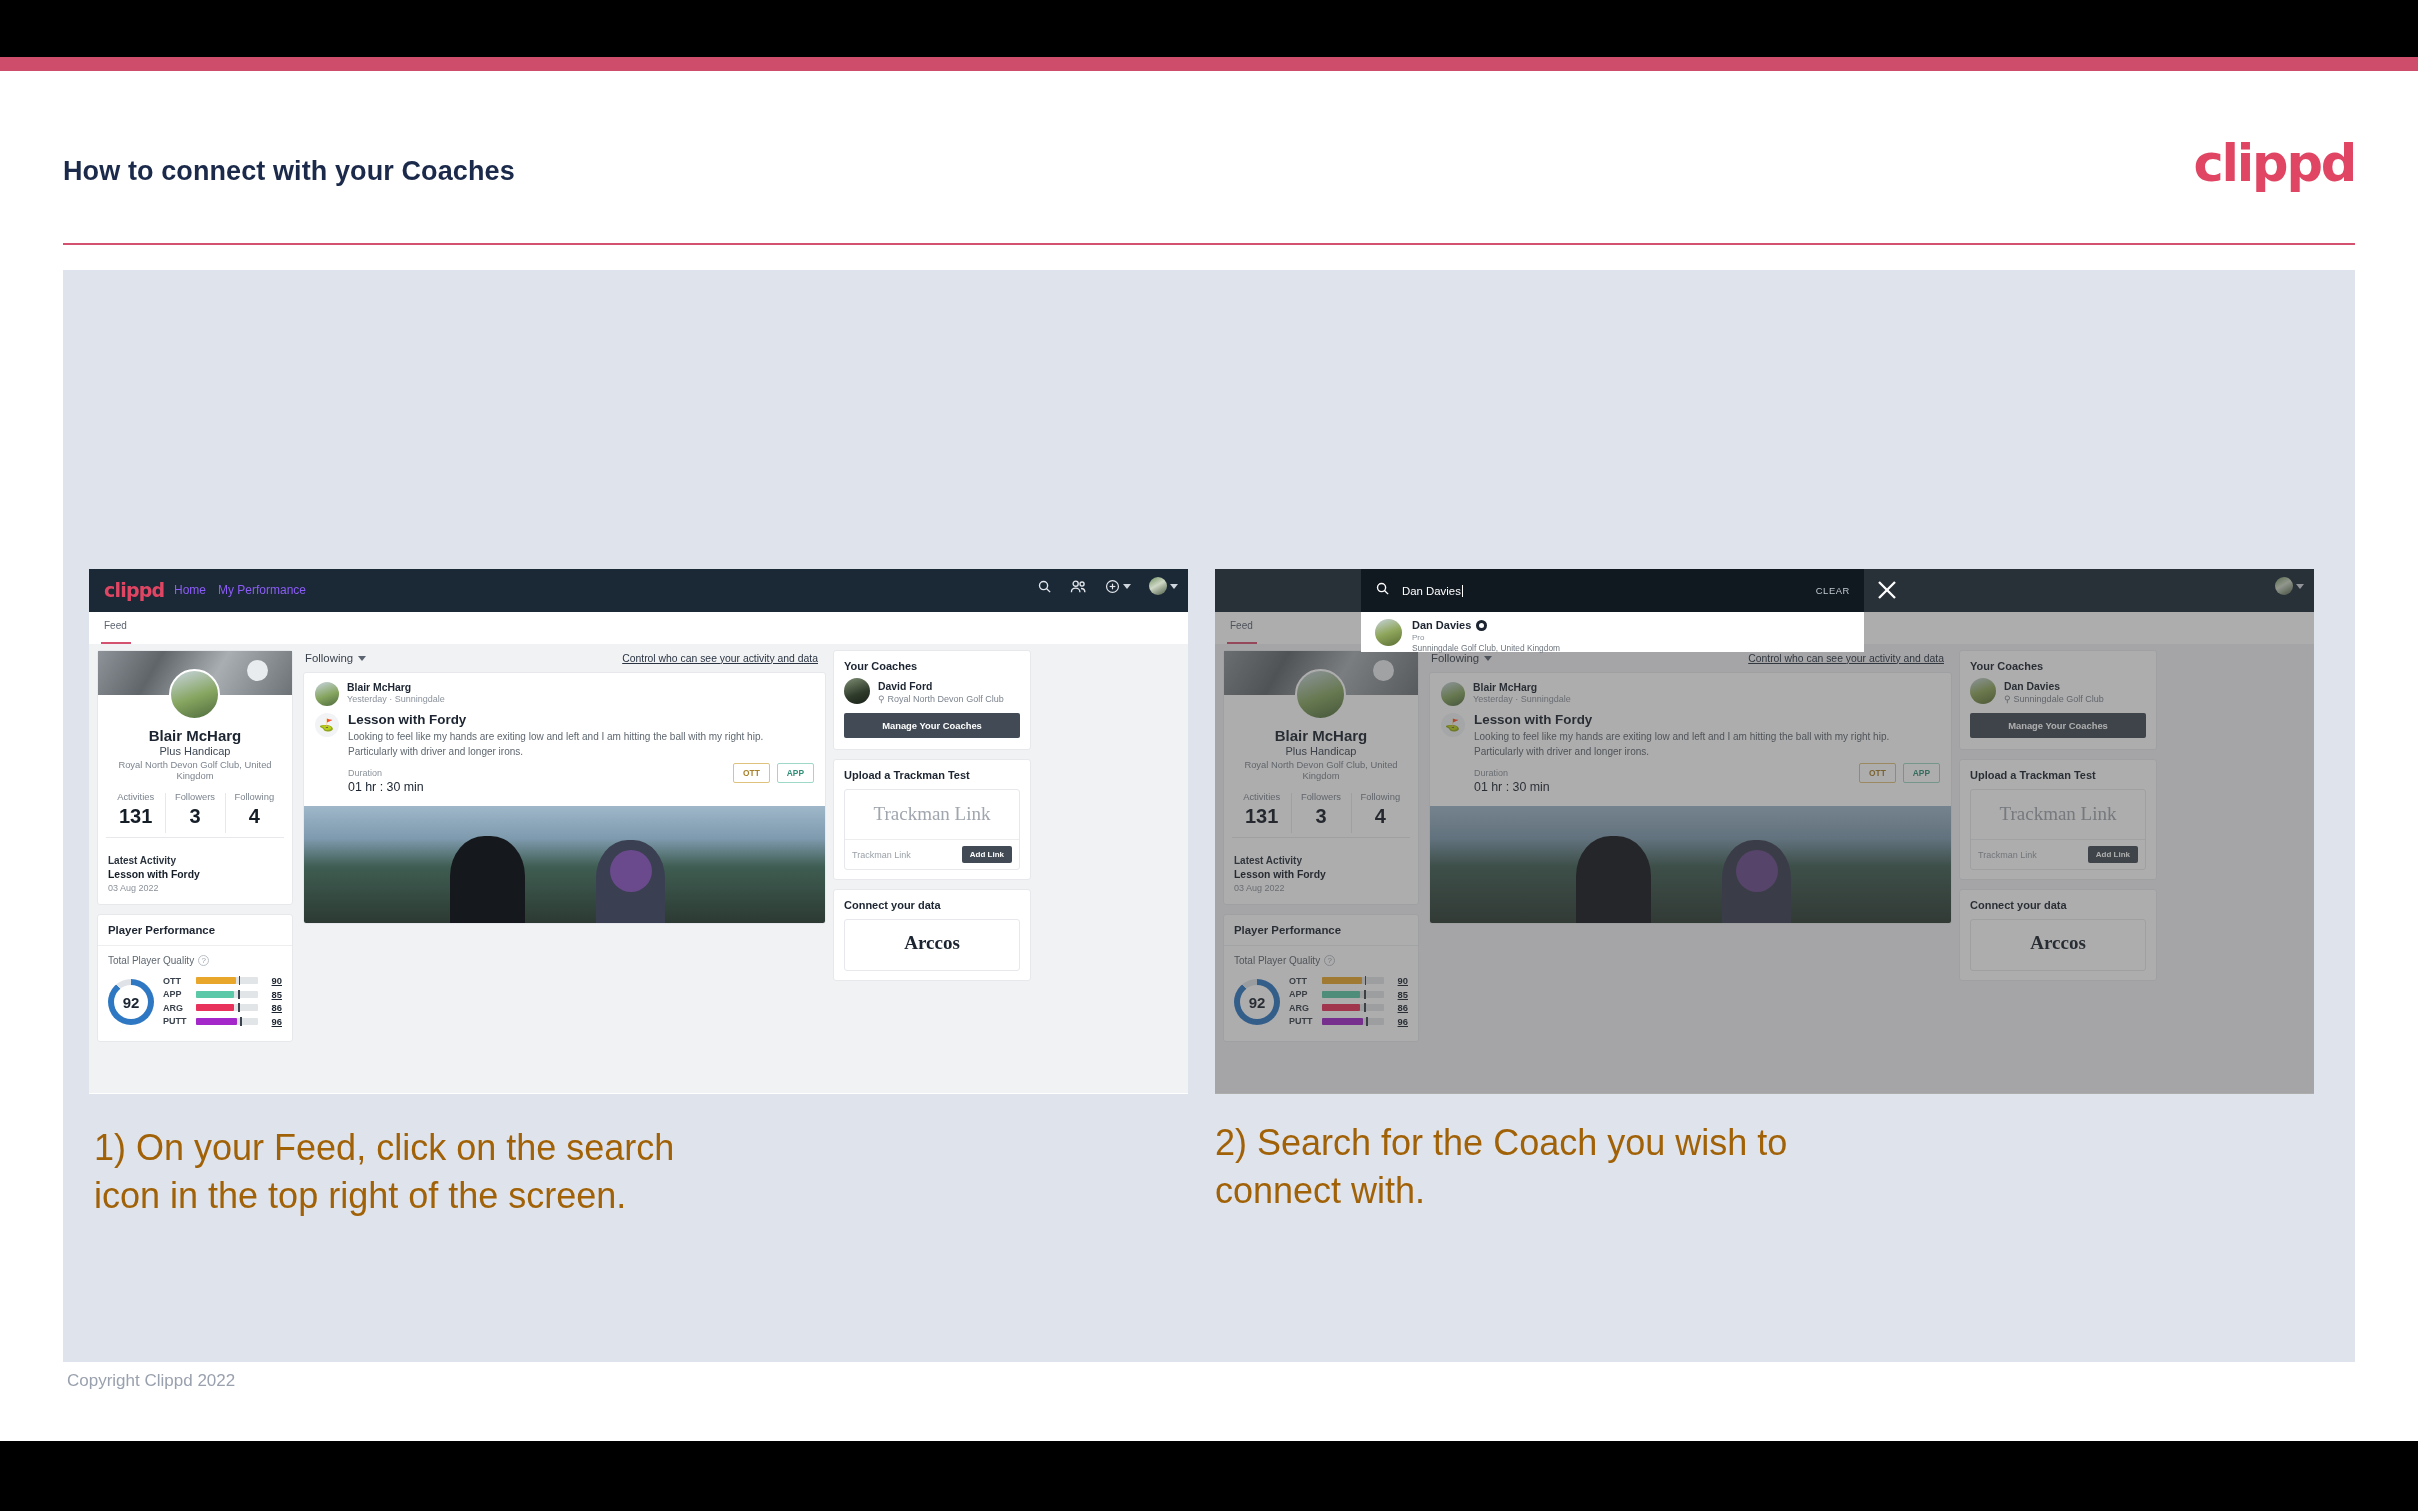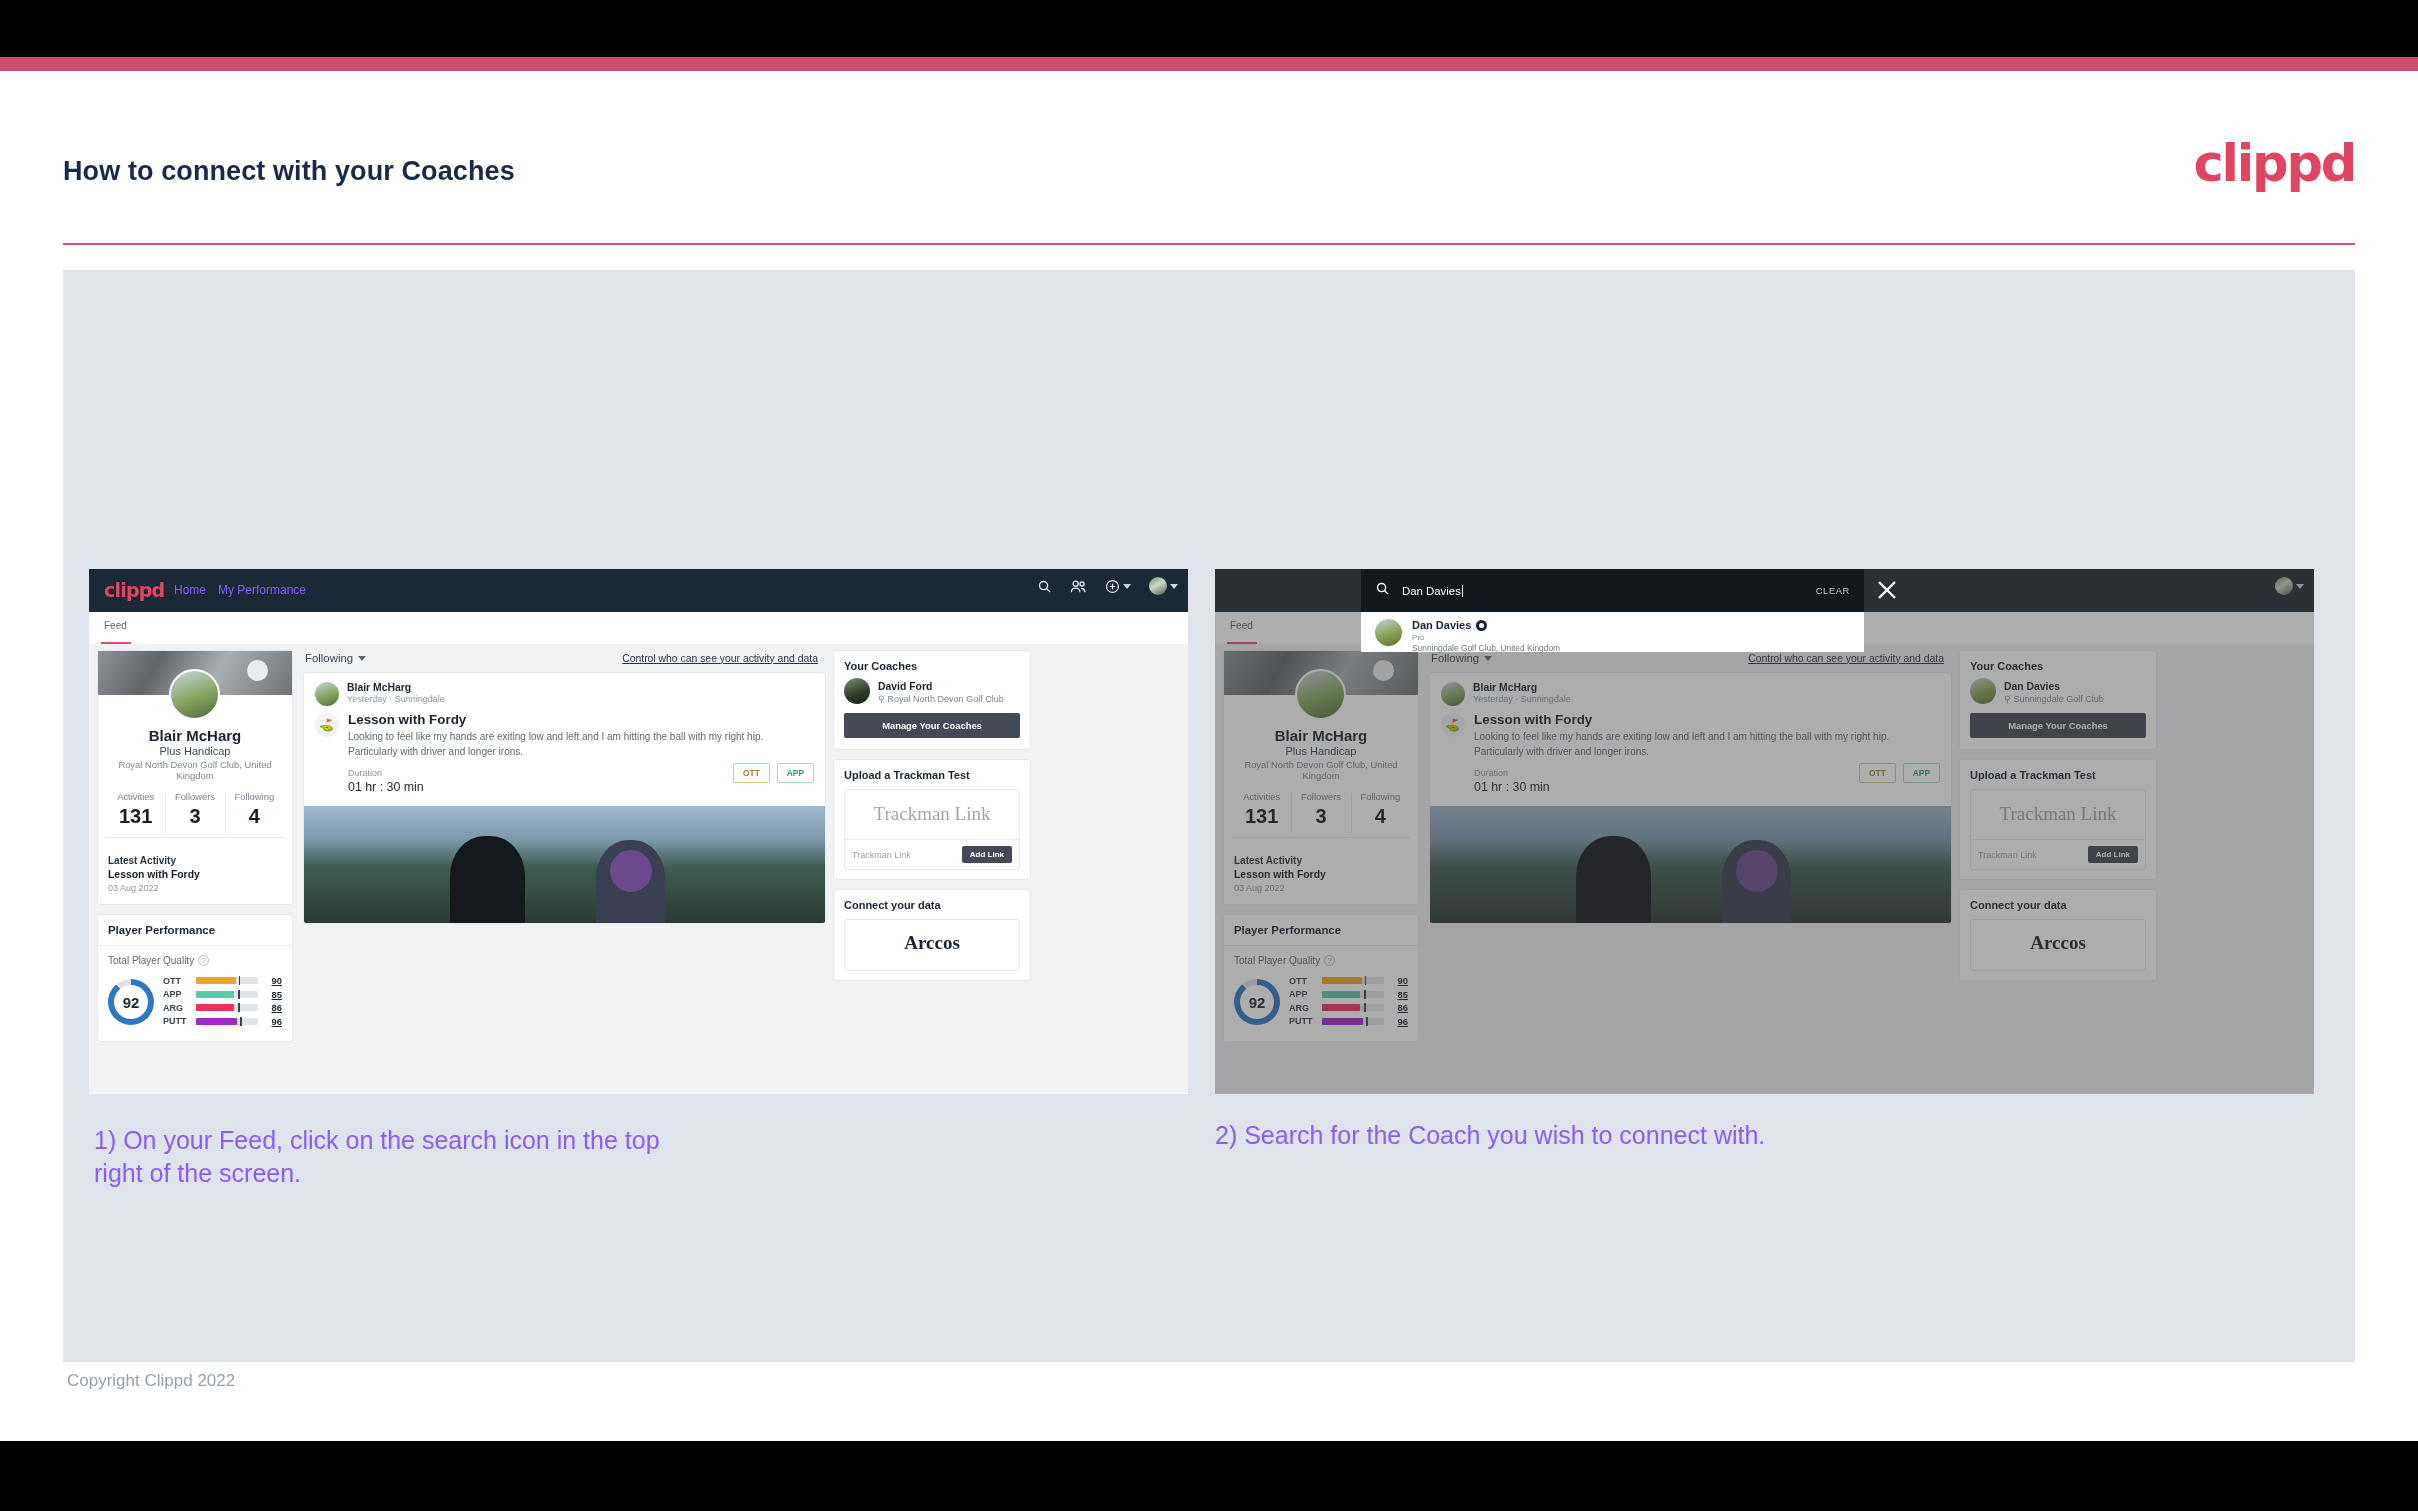--- a/index.html
+++ b/index.html
@@ -169,21 +169,21 @@
     display:flex; gap:10px; padding:7px 0 0 14px; }
   .sr-av { width:27px;height:27px;border-radius:50%;flex:none;
     background:linear-gradient(160deg,#c7d4dd 0%,#8fa65c 50%,#5b6f34 100%); }
   .sr-name { font-size:11px; font-weight:700; color:#1b2430; display:flex; align-items:center; gap:5px; }
   .badge { width:11px;height:11px;border-radius:50%;background:#1b2430;
     display:flex;align-items:center;justify-content:center; }
   .badge i { width:5px;height:5px;border-radius:50%;background:#fff; font-style:normal; }
   .sr-role { font-size:8px; color:#8b929b; margin-top:2px; }
   .sr-club { font-size:8.4px; color:#6d757e; margin-top:1px; }
 
-  .cap { position:absolute; font-size:25px; color:#8b5cf6; line-height:1.32; }
+  .cap { position:absolute; font-size:36px; color:#a16207; line-height:1.32; }
   .cap1 { left:94px;  top:1124px; width:614px; }
   .cap2 { left:1215px; top:1119px; width:614px; }
 </style>
 </head>
 <body>
 
 <div class="slide">
 
   <div class="topbar-black"></div>
   <div class="topbar-pink"></div>

